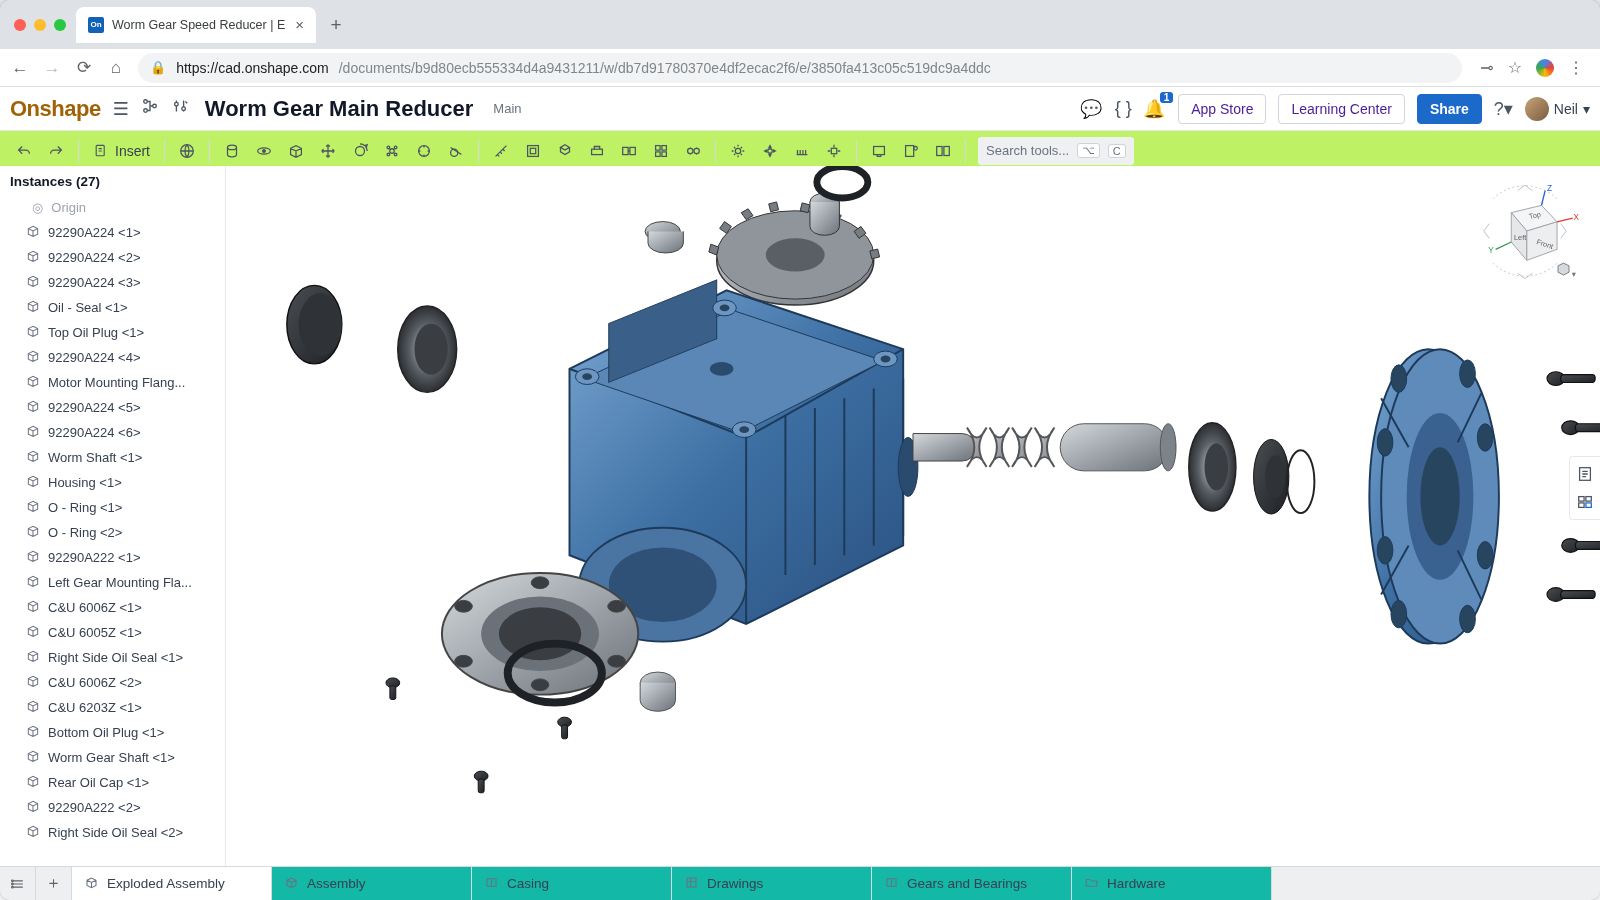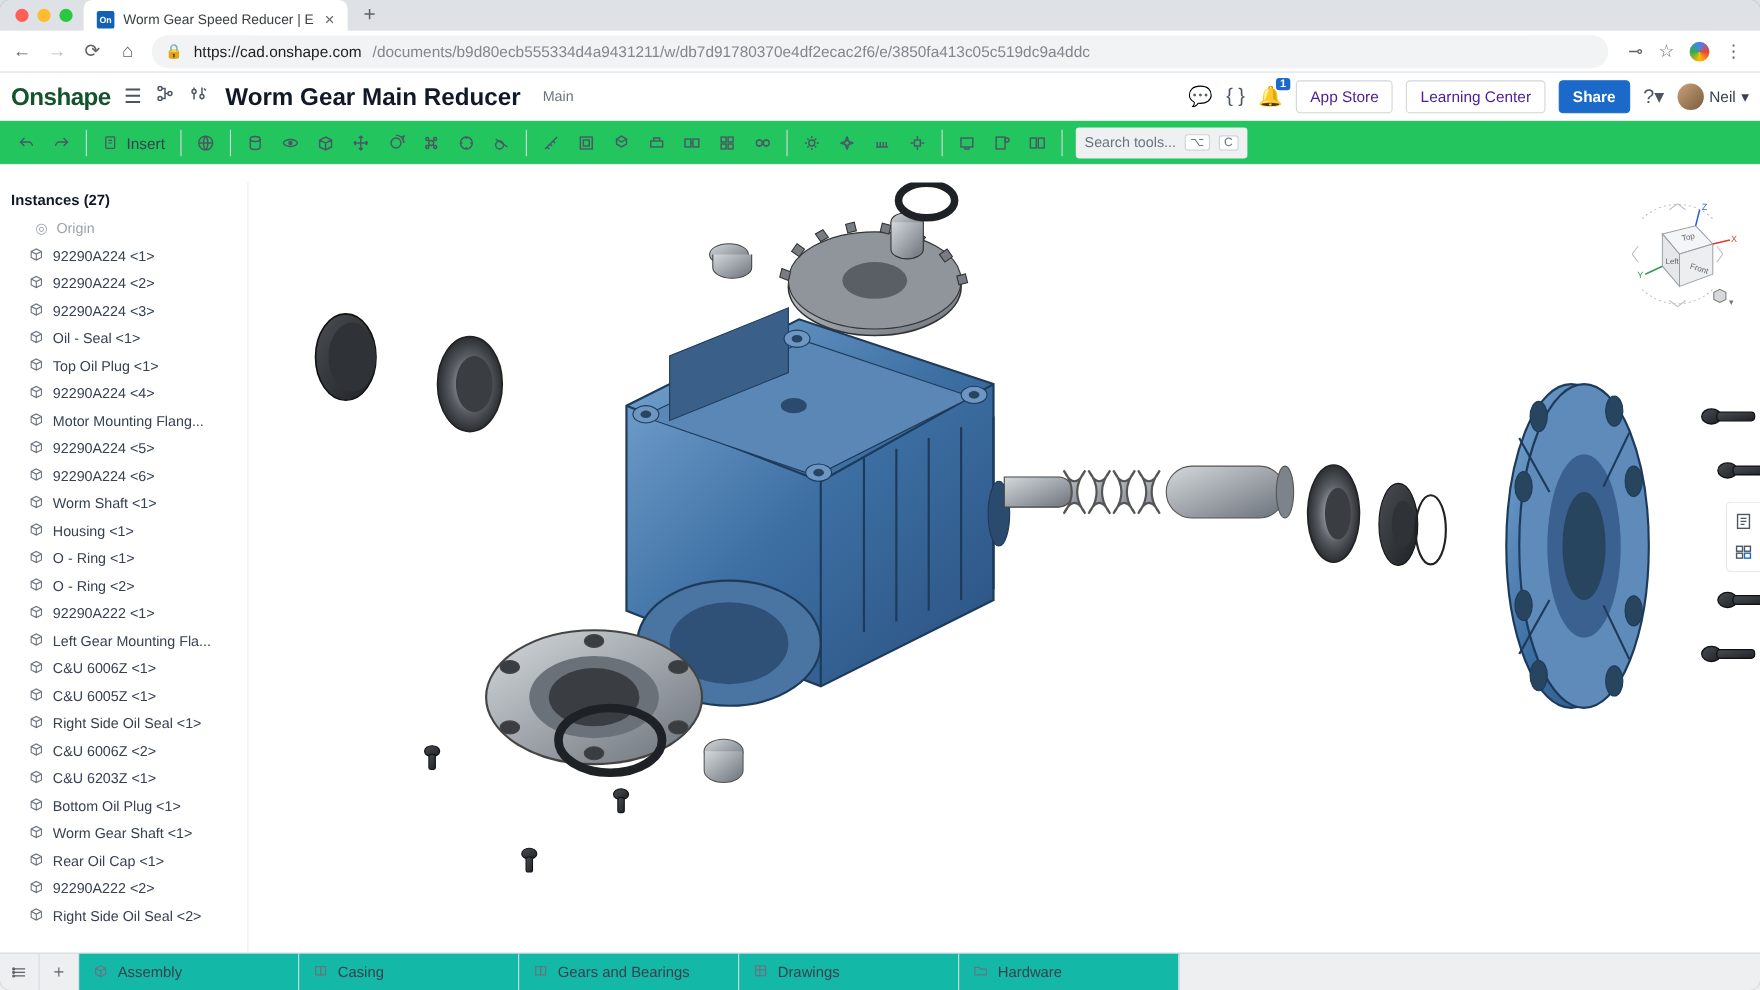--- a/index.html
+++ b/index.html
@@ -1,55 +1,55 @@
 <!DOCTYPE html>
 <html><head>
 <meta charset="utf-8">
 <style>
 * { margin: 0; padding: 0; box-sizing: border-box; font-family: -apple-system, BlinkMacSystemFont, "Segoe UI", Helvetica, Arial, sans-serif; }
 body { width:1600px; height:900px; overflow:hidden; background:#fff; position:relative; }
 
 
-.chrome { background:#dee1e6; height:28px; display:flex; align-items:flex-start; padding:0 8px; }
+.chrome { background:#dee1e6; height:49px; display:flex; align-items:center; padding:0 8px; }
 .wbtns { display:flex; gap:8px; align-self:center; margin:0 10px 0 6px; }
 .wbtn { width:12px; height:12px; border-radius:50%; }
 .wbtn.r { background:#ff5f57; } .wbtn.y { background:#febc2e; } .wbtn.g { background:#28c840; }
 .tab { background:#fff; height:36px; border-radius:8px 8px 0 0; display:flex; align-items:center; padding:0 12px; gap:8px; font-size:12.5px; color:#3c4043; width:240px; }
 .tab .fav { width:16px; height:16px; background:#1261b5; color:#fff; font-size:8px; font-weight:700; display:flex; align-items:center; justify-content:center; border-radius:2px;}
 .tab .x { margin-left:auto; color:#5f6368; font-size:15px;}
 .newtab { width:28px; height:28px; display:flex; align-items:center; justify-content:center; color:#5f6368; font-size:19px; margin-left:6px; align-self:center;}
 
 .addr { background:#fff; height:38px; display:flex; align-items:center; padding:0 10px; gap:12px; border-bottom:1px solid #dadce0;}
 .nav-ic { color:#5f6368; font-size:17px; width:20px; text-align:center;}
 .nav-ic.dis { color:#b8bbbf; }
 .urlbar { flex:1; background:#f1f3f4; border-radius:16px; height:30px; display:flex; align-items:center; padding:0 12px; gap:10px; font-size:14px;}
 .urlbar .lock { color:#5f6368; font-size:13px;}
 .urlbar .dom { color:#202124;} .urlbar .path { color:#80868b;}
 .addr-r { display:flex; align-items:center; gap:14px; color:#5f6368; font-size:16px; padding:0 6px;}
 .gdot { width:18px;height:18px;border-radius:50%;background:conic-gradient(#4285f4,#ea4335,#fbbc05,#34a853,#4285f4); filter:blur(.3px);}
 
 
 .apphdr { height:44px; display:flex; align-items:center; padding:0 10px; gap:12px; border-bottom:1px solid #e5e7eb;}
-.logo { color:#14532d; font-weight:800; font-size:22px; letter-spacing:-0.5px; }
+.logo { color:#a16207; font-weight:800; font-size:22px; letter-spacing:-0.5px; }
 .hic { color:#4b5563; font-size:18px; }
 .dtitle { font-size:22px; font-weight:600; color:#111827; margin-left:4px;}
 .wspc { font-size:13px; color:#6b7280; margin-left:8px;}
 .spacer { flex:1; }
 .hdr-r { display:flex; align-items:center; gap:12px;}
 .hdr-r .ic { color:#4b5563; font-size:18px; }
 .bell-wrap { position:relative; }
 .badge { position:absolute; top:-6px; right:-7px; background:#1b6ac9; color:#fff; font-size:10px; font-weight:700; padding:0 4px; border-radius:3px;}
 .btn { border:1px solid #d1d5db; background:#fff; padding:6px 12px; border-radius:4px; font-size:14px; color:#4c1d95;}
 .btn.pri { background:#1b6ac9; color:#fff; border-color:#1b6ac9; font-weight:600;}
 .help { color:#4b5563; font-size:18px;}
 .user { display:flex; align-items:center; gap:5px; font-size:14px; color:#374151;}
 .avatar { width:24px;height:24px;border-radius:50%; background:linear-gradient(135deg,#c9a27a,#7a5c3e);}
 
 
-.tbar { height:40px; display:flex; align-items:center; padding:0 8px; gap:0; border-bottom:1px solid #e5e7eb; background:#22c55e;}
+.tbar { height:40px; display:flex; align-items:center; padding:0 8px; gap:0; border-bottom:1px solid #e5e7eb; background:#bef264;}
 .tb { width:32px; height:32px; display:flex; align-items:center; justify-content:center; color:#4b5563;}
 .tb svg { width:18px; height:18px; stroke:#4b5563; fill:none; stroke-width:1.4; }
 .sep { width:1px; height:24px; background:#d7dadd; margin:0 6px;}
 .insert { display:flex; align-items:center; gap:6px; padding:0 8px; font-size:14px; color:#374151;}
 .srch { margin-left:6px; background:#eef0f2; border-radius:3px; height:28px; display:flex; align-items:center; padding:0 8px; font-size:13px; color:#6b7280; gap:8px;text-align:center;}
 .kbd { border:1px solid #cfd3d7; border-radius:3px; padding:0 4px; font-size:11px; background:#fff; color:#6b7280;}
 
 
 .main { position:absolute; top:166px; bottom:34px; left:0; right:0; display:flex; }
 .side { width:226px; border-right:1px solid #e5e7eb; overflow-y:auto; background:#fff; position:relative;}
@@ -702,49 +702,55 @@
   <div class="bt-ic">
       <svg width="16" height="16" viewBox="0 0 20 20" stroke="#5f6368" fill="none" stroke-width="1.5">
         <path d="M4 6h12M4 10h12M4 14h12"></path>
         <circle cx="3" cy="6" r="1"></circle>
         <circle cx="3" cy="10" r="1"></circle>
         <circle cx="3" cy="14" r="1"></circle>
       </svg>
     </div>
   <div class="bt-ic">＋</div>
   <div id="tab-row" style="display:flex">
+      <div class="btab active">
+        <span><svg viewBox="0 0 20 20">
+            <path d="M4 7l6-3 6 3v7l-6 3-6-3zM4 7l6 3 6-3M10 10v7"></path>
+          </svg></span>
+        <span>Exploded Assembly</span>
+      </div>
       <div class="btab">
         <span><svg viewBox="0 0 20 20">
             <path d="M4 7l6-3 6 3v7l-6 3-6-3zM4 7l6 3 6-3M10 10v7"></path>
           </svg></span>
         <span>Assembly</span>
       </div>
       <div class="btab">
         <span><svg viewBox="0 0 20 20">
             <rect x="4" y="5" width="6" height="10"></rect>
             <rect x="10" y="5" width="6" height="10"></rect>
           </svg></span>
         <span>Casing</span>
       </div>
       <div class="btab">
         <span><svg viewBox="0 0 20 20">
+            <rect x="4" y="4" width="12" height="12"></rect>
+            <path d="M4 9h12M9 4v12"></path>
+          </svg></span>
+        <span>Drawings</span>
+      </div>
+      <div class="btab">
+        <span><svg viewBox="0 0 20 20">
             <rect x="4" y="5" width="6" height="10"></rect>
             <rect x="10" y="5" width="6" height="10"></rect>
           </svg></span>
         <span>Gears and Bearings</span>
       </div>
       <div class="btab">
         <span><svg viewBox="0 0 20 20">
-            <rect x="4" y="4" width="12" height="12"></rect>
-            <path d="M4 9h12M9 4v12"></path>
-          </svg></span>
-        <span>Drawings</span>
-      </div>
-      <div class="btab">
-        <span><svg viewBox="0 0 20 20">
             <path d="M3 6h5l2 2h7v7H3z"></path>
           </svg></span>
         <span>Hardware</span>
       </div>
     </div>
 </div>
 
 <div class="frame"></div>
 
 </body></html>

